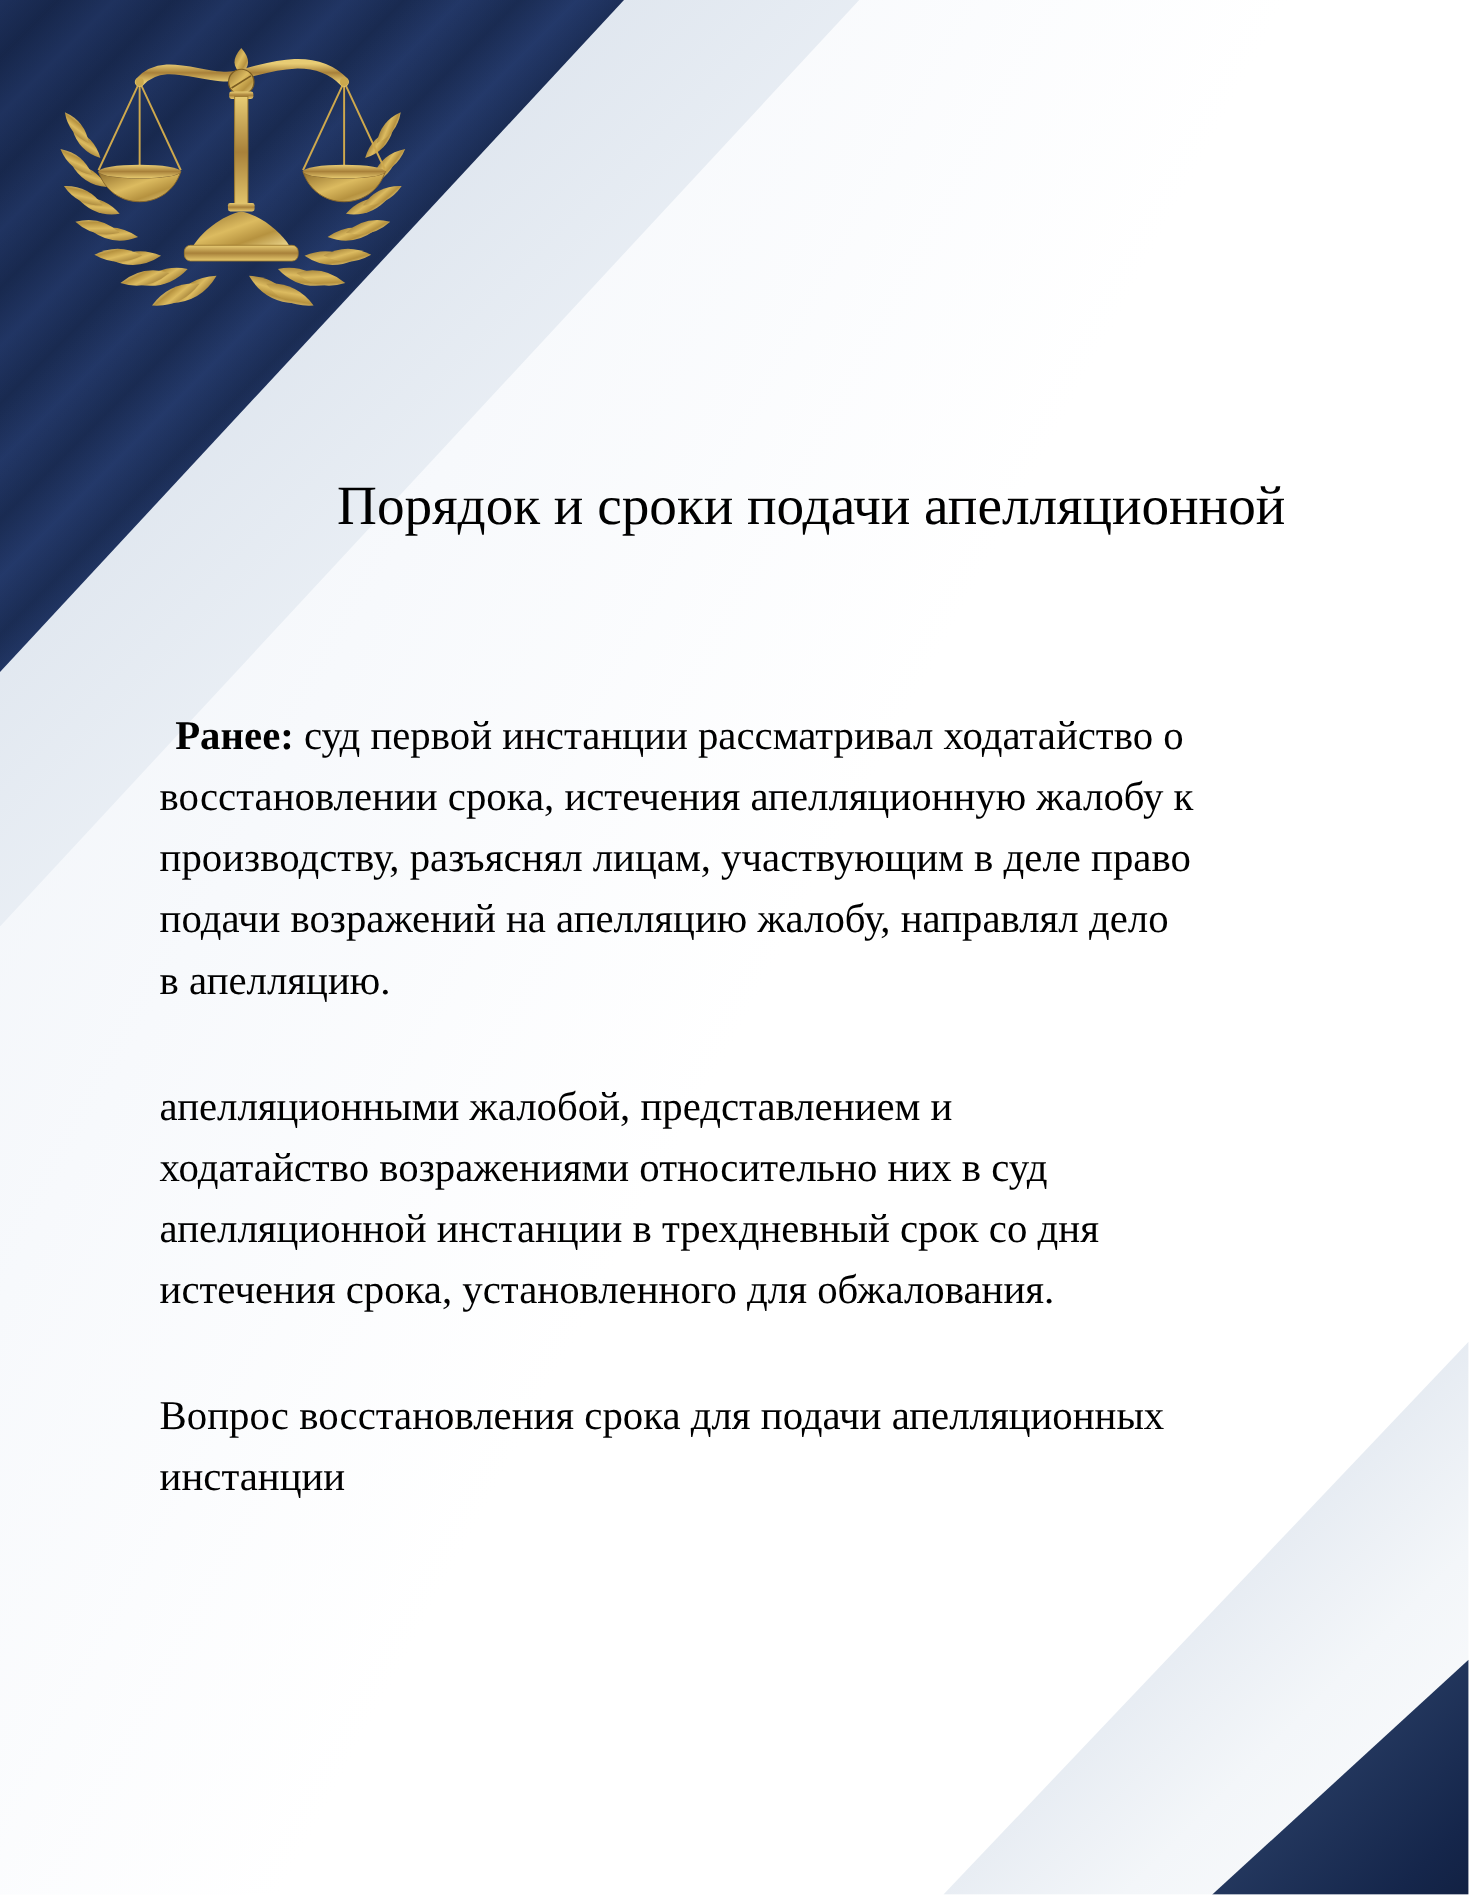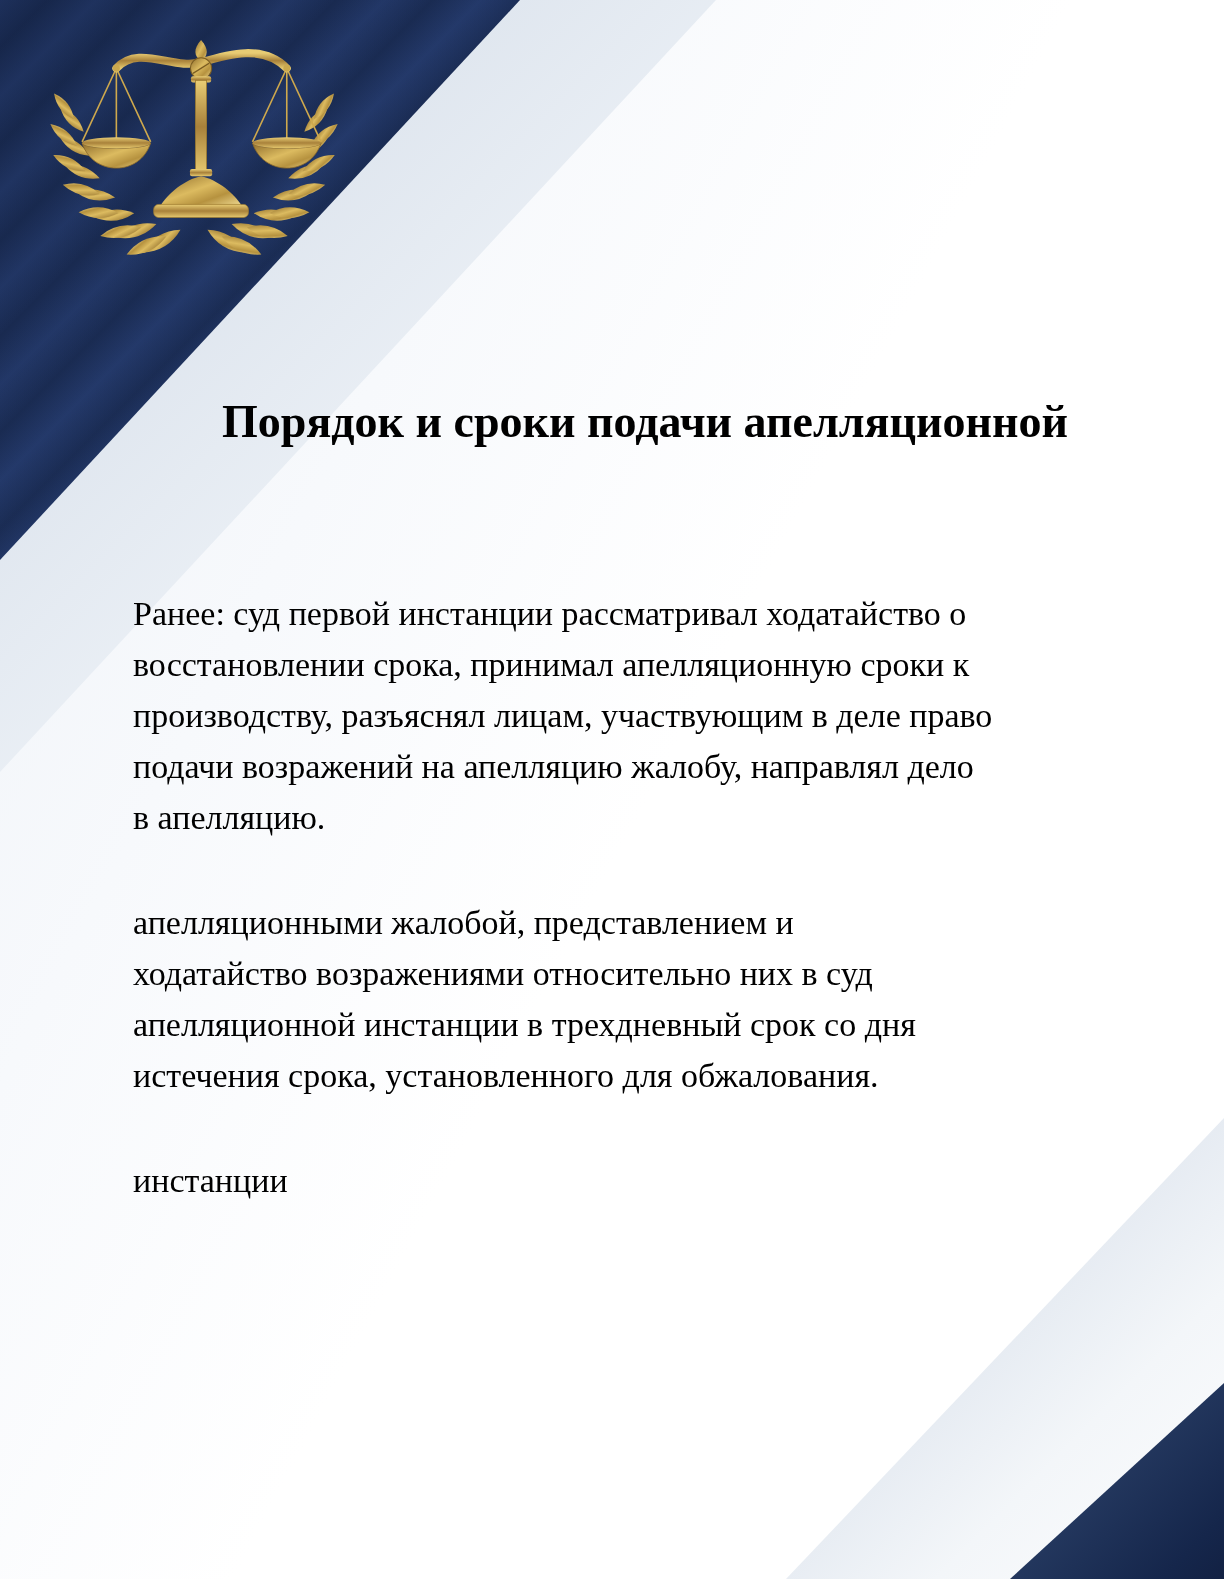--- a/index.html
+++ b/index.html
@@ -37,32 +37,32 @@
   #tri-bottom-right{
     left:1010px;top:1383px;width:214px;height:196px;
     clip-path:polygon(100% 0,100% 100%,0 100%);
     background:linear-gradient(135deg,#35496f 0%,#24385f 45%,#15264b 85%,#122143 100%);
   }
   
   #logo{left:28px;top:34px;width:332px;height:242px;}
   #logo svg{width:100%;height:100%;display:block;}
   
   #title{
-    left:116px;top:362px;width:1058px;
-    text-align:center;font-weight:bold;font-size:46px;line-height:57px;
+    left:147px;top:362px;width:1058px;
+    text-align:center;font-weight:normal;font-size:46px;line-height:57px;
   }
   .title-line{display:block;white-space:pre;}
   
   #paragraphs{
     left:133px;top:588px;width:1062px;
     font-size:34px;line-height:51px;
   }
   .para{margin:0 0 54px 0;padding:0;}
   .line{display:block;white-space:pre;}
-  .para b{font-weight:normal;}
+  .para b{font-weight:bold;margin-left:13px;}
 </style>
 </head>
 <body>
 
 <div class="layer" id="bg-base"></div>
 <div class="layer" id="band-top-left"></div>
 <div class="layer" id="tri-top-left"></div>
 <div class="layer" id="band-bottom-right"></div>
 <div class="layer" id="tri-bottom-right"></div>
 
@@ -143,27 +143,28 @@
   </svg>
 </div>
 
 <h1 class="layer" id="title">
   <span class="title-line">Порядок и сроки подачи апелляционной</span>
 </h1>
 
 <div class="layer" id="paragraphs">
     <p class="para">
       <span class="line"><b>Ранее: </b>суд первой инстанции рассматривал ходатайство о</span>
-      <span class="line">восстановлении срока, принимал апелляционную сроки к</span>
+      <span class="line">восстановлении срока, истечения апелляционную жалобу к</span>
       <span class="line">производству, разъяснял лицам, участвующим в деле право</span>
       <span class="line">подачи возражений на апелляцию жалобу, направлял дело</span>
       <span class="line">в апелляцию.</span>
     </p>
     <p class="para">
       <span class="line">апелляционными жалобой, представлением и</span>
       <span class="line">ходатайство возражениями относительно них в суд</span>
       <span class="line">апелляционной инстанции в трехдневный срок со дня</span>
       <span class="line">истечения срока, установленного для обжалования.</span>
     </p>
     <p class="para">
+      <span class="line">Вопрос восстановления срока для подачи апелляционных</span>
       <span class="line">инстанции</span>
     </p>
   </div>
 
 </body></html>

